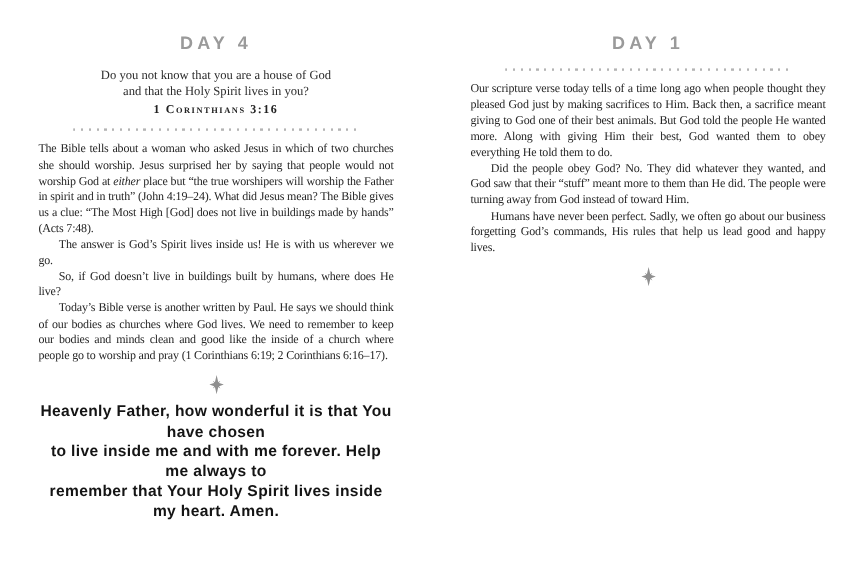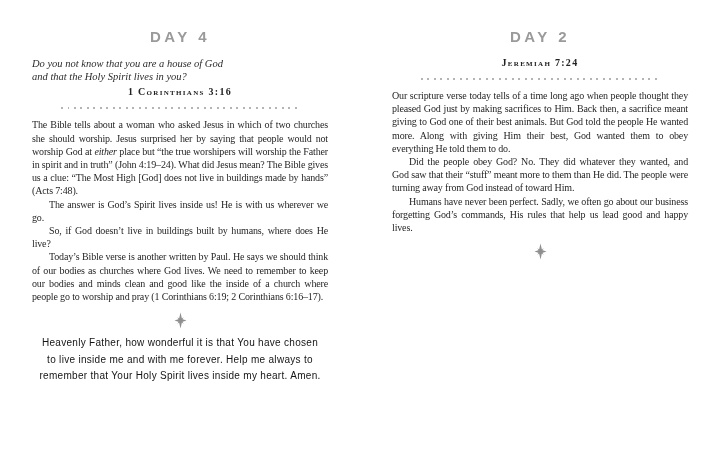--- a/index.html
+++ b/index.html
@@ -19,23 +19,23 @@
     margin: 0 0 12px 0;
     font-family: "Liberation Sans", sans-serif;
     font-size: 15px;
     font-weight: 700;
     letter-spacing: 3.5px;
     text-align: center;
     color: #9a9a9a;
   }
   .verse {
     font-family: "Liberation Serif", serif;
-    font-style: italic;
     font-size: 10.5px;
     line-height: 13.2px;
+    text-align: center;
     color: #2b2b2b;
     white-space: pre-line;
     margin-bottom: 3px;
   }
   .reference {
     font-family: "Liberation Serif", serif;
     font-variant: small-caps;
     font-weight: 600;
     font-size: 10px;
     letter-spacing: 1.3px;
@@ -58,22 +58,22 @@
   }
   .body-text p { margin: 0; text-indent: 17px; }
   .body-text p.first { text-indent: 0; }
   .ornament {
     text-align: center;
     line-height: 0;
     margin: 9px 0 6px 0;
   }
   .prayer {
     font-family: "Liberation Sans", sans-serif;
-    font-weight: 400;
-    font-size: 10px;
+    font-weight: 700;
+    font-size: 13px;
     line-height: 16.5px;
     letter-spacing: 0.3px;
     text-align: center;
     color: #141414;
     white-space: pre-line;
   }
 </style>
 </head>
 <body>
 
@@ -96,22 +96,21 @@
         <polygon points="7.5,0.5 9,7 13.5,8.5 9,10 7.5,16.5 6,10 1.5,8.5 6,7" fill="#8f8f8f"></polygon>
         <polygon points="7.5,4 8.3,7.7 12,8.5 8.3,9.3 7.5,13 6.7,9.3 3,8.5 6.7,7.7" fill="#8f8f8f" transform="rotate(45 7.5 8.5)"></polygon>
       </svg>
     </div>
     <div class="prayer">Heavenly Father, how wonderful it is that You have chosen
 to live inside me and with me forever. Help me always to
 remember that Your Holy Spirit lives inside my heart. Amen.</div>
   </section>
 
   <section class="page">
-    <h1 class="day-heading">DAY 2</h1>
-    <div class="reference">Jeremiah 7:24</div>
+    <h1 class="day-heading">DAY 1</h1>
     <div class="dotted-divider"></div>
     <div class="body-text">
       <p class="first">Our scripture verse today tells of a time long ago when people thought they pleased God just by making sacrifices to Him. Back then, a sacrifice meant giving to God one of their best animals. But God told the people He wanted more. Along with giving Him their best, God wanted them to obey everything He told them to do.</p>
       <p>Did the people obey God? No. They did whatever they wanted, and God saw that their “stuff” meant more to them than He did. The people were turning away from God instead of toward Him.</p>
       <p>Humans have never been perfect. Sadly, we often go about our business forgetting God’s commands, His rules that help us lead good and happy lives.</p>
     </div>
     <div class="ornament">
       <svg width="15" height="17" viewBox="0 0 15 17" aria-hidden="true">
         <polygon points="7.5,0.5 9,7 13.5,8.5 9,10 7.5,16.5 6,10 1.5,8.5 6,7" fill="#8f8f8f"></polygon>
         <polygon points="7.5,4 8.3,7.7 12,8.5 8.3,9.3 7.5,13 6.7,9.3 3,8.5 6.7,7.7" fill="#8f8f8f" transform="rotate(45 7.5 8.5)"></polygon>

